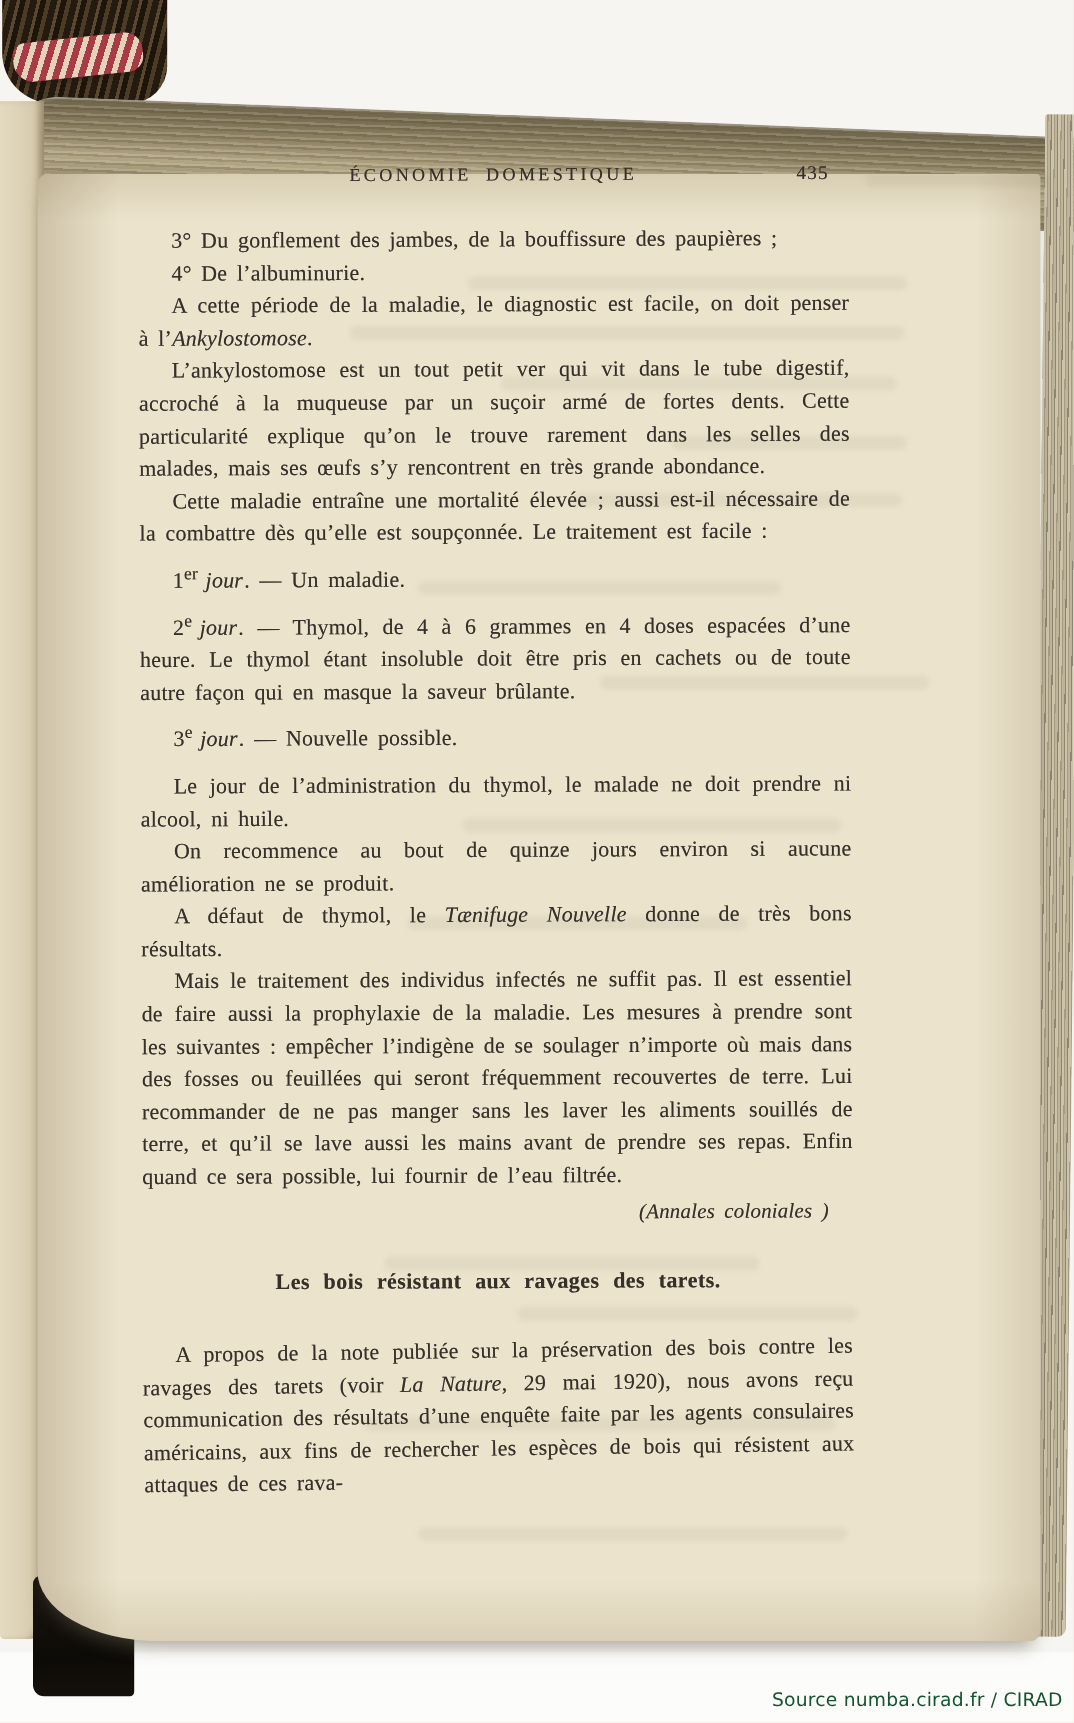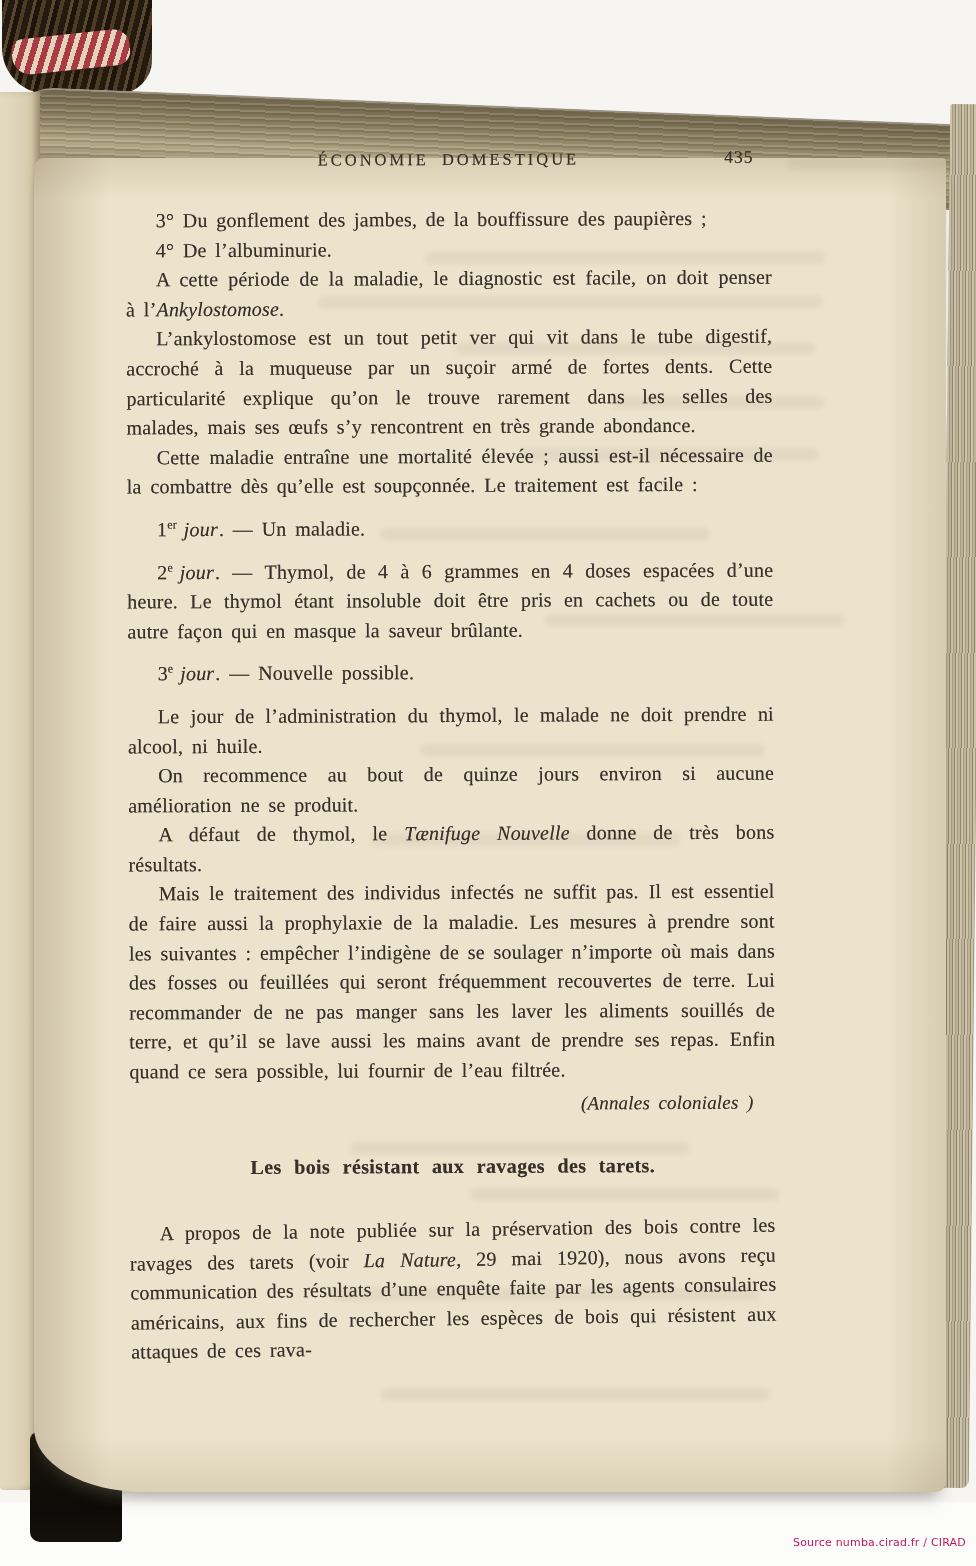--- a/index.html
+++ b/index.html
@@ -78,31 +78,31 @@
     text-shadow:0 0 .5px rgba(55,48,42,.55);
     transform:rotate(-.25deg);
   }
   .page-head{position:relative;text-align:center;margin-bottom:33px;line-height:24px;}
   .head-title{font-size:16.5px;letter-spacing:3px;word-spacing:6px;}
   .head-num{position:absolute;right:18px;top:0;font-size:17.5px;letter-spacing:1px;text-align:right;}
   .para{margin:0;}
   .indent{text-indent:30px;}
   .day{margin:13px 0;text-indent:30px;}
   .day i{margin-left:.34em;margin-right:.05em;}
-  sup{font-size:12px;line-height:0;}
+  sup{font-size:16px;line-height:0;}
   .attribution{margin:3px 0 0;text-align:right;padding-right:22px;font-style:italic;font-size:19px;}
   .section-title{margin:34px 0 30px;text-align:center;font-weight:bold;font-size:20px;word-spacing:7px;letter-spacing:.4px;text-indent:0;}
   .curl{transform:rotate(-.55deg);transform-origin:right center;}
 
   
   .bottom-strip{position:absolute;left:0;top:1502px;width:976px;height:64px;background:#fcfcfb;z-index:0;}
   .watermark{
     position:absolute;right:10px;top:1536px;z-index:10;
     font-family:"DejaVu Sans","Liberation Sans",sans-serif;
-    font-size:11px;color:#be185d;letter-spacing:.2px;
+    font-size:17px;color:#14532d;letter-spacing:.2px;
   }
 </style>
 </head>
 <body>
 
 <div class="scene">
 
   <div class="bottom-strip"></div>
   <div class="spine-cap"></div>
   <div class="headband"></div>

